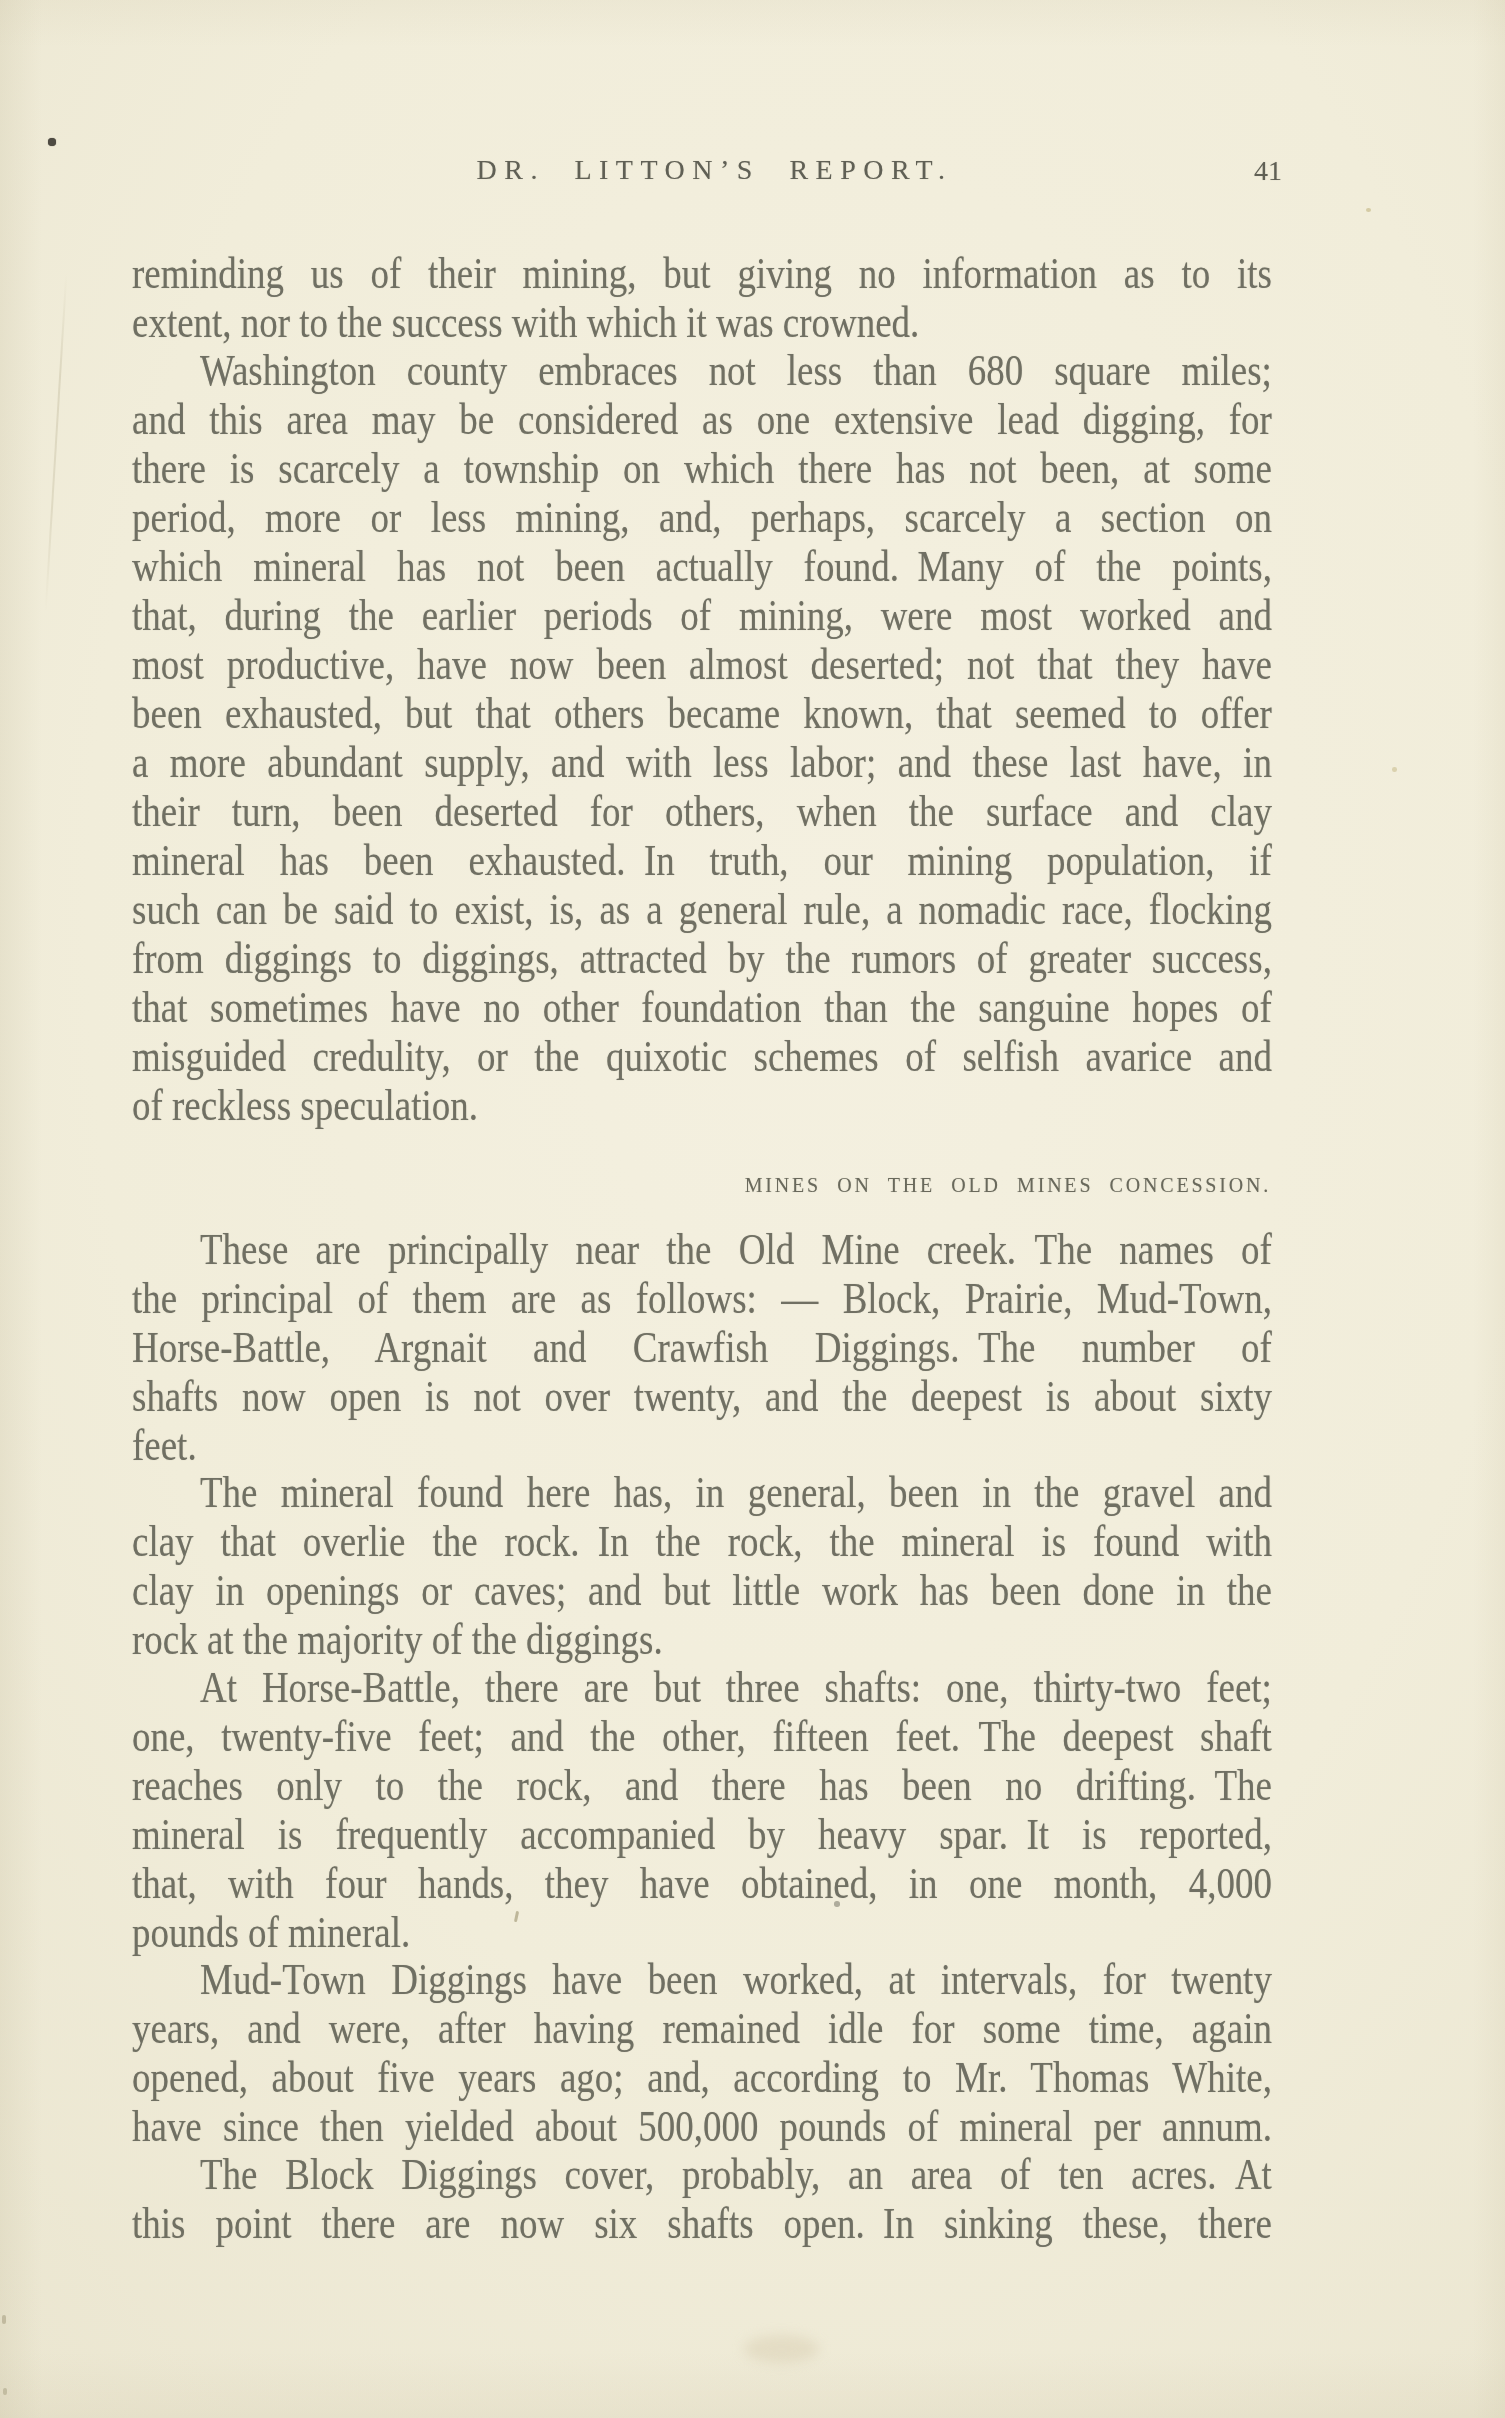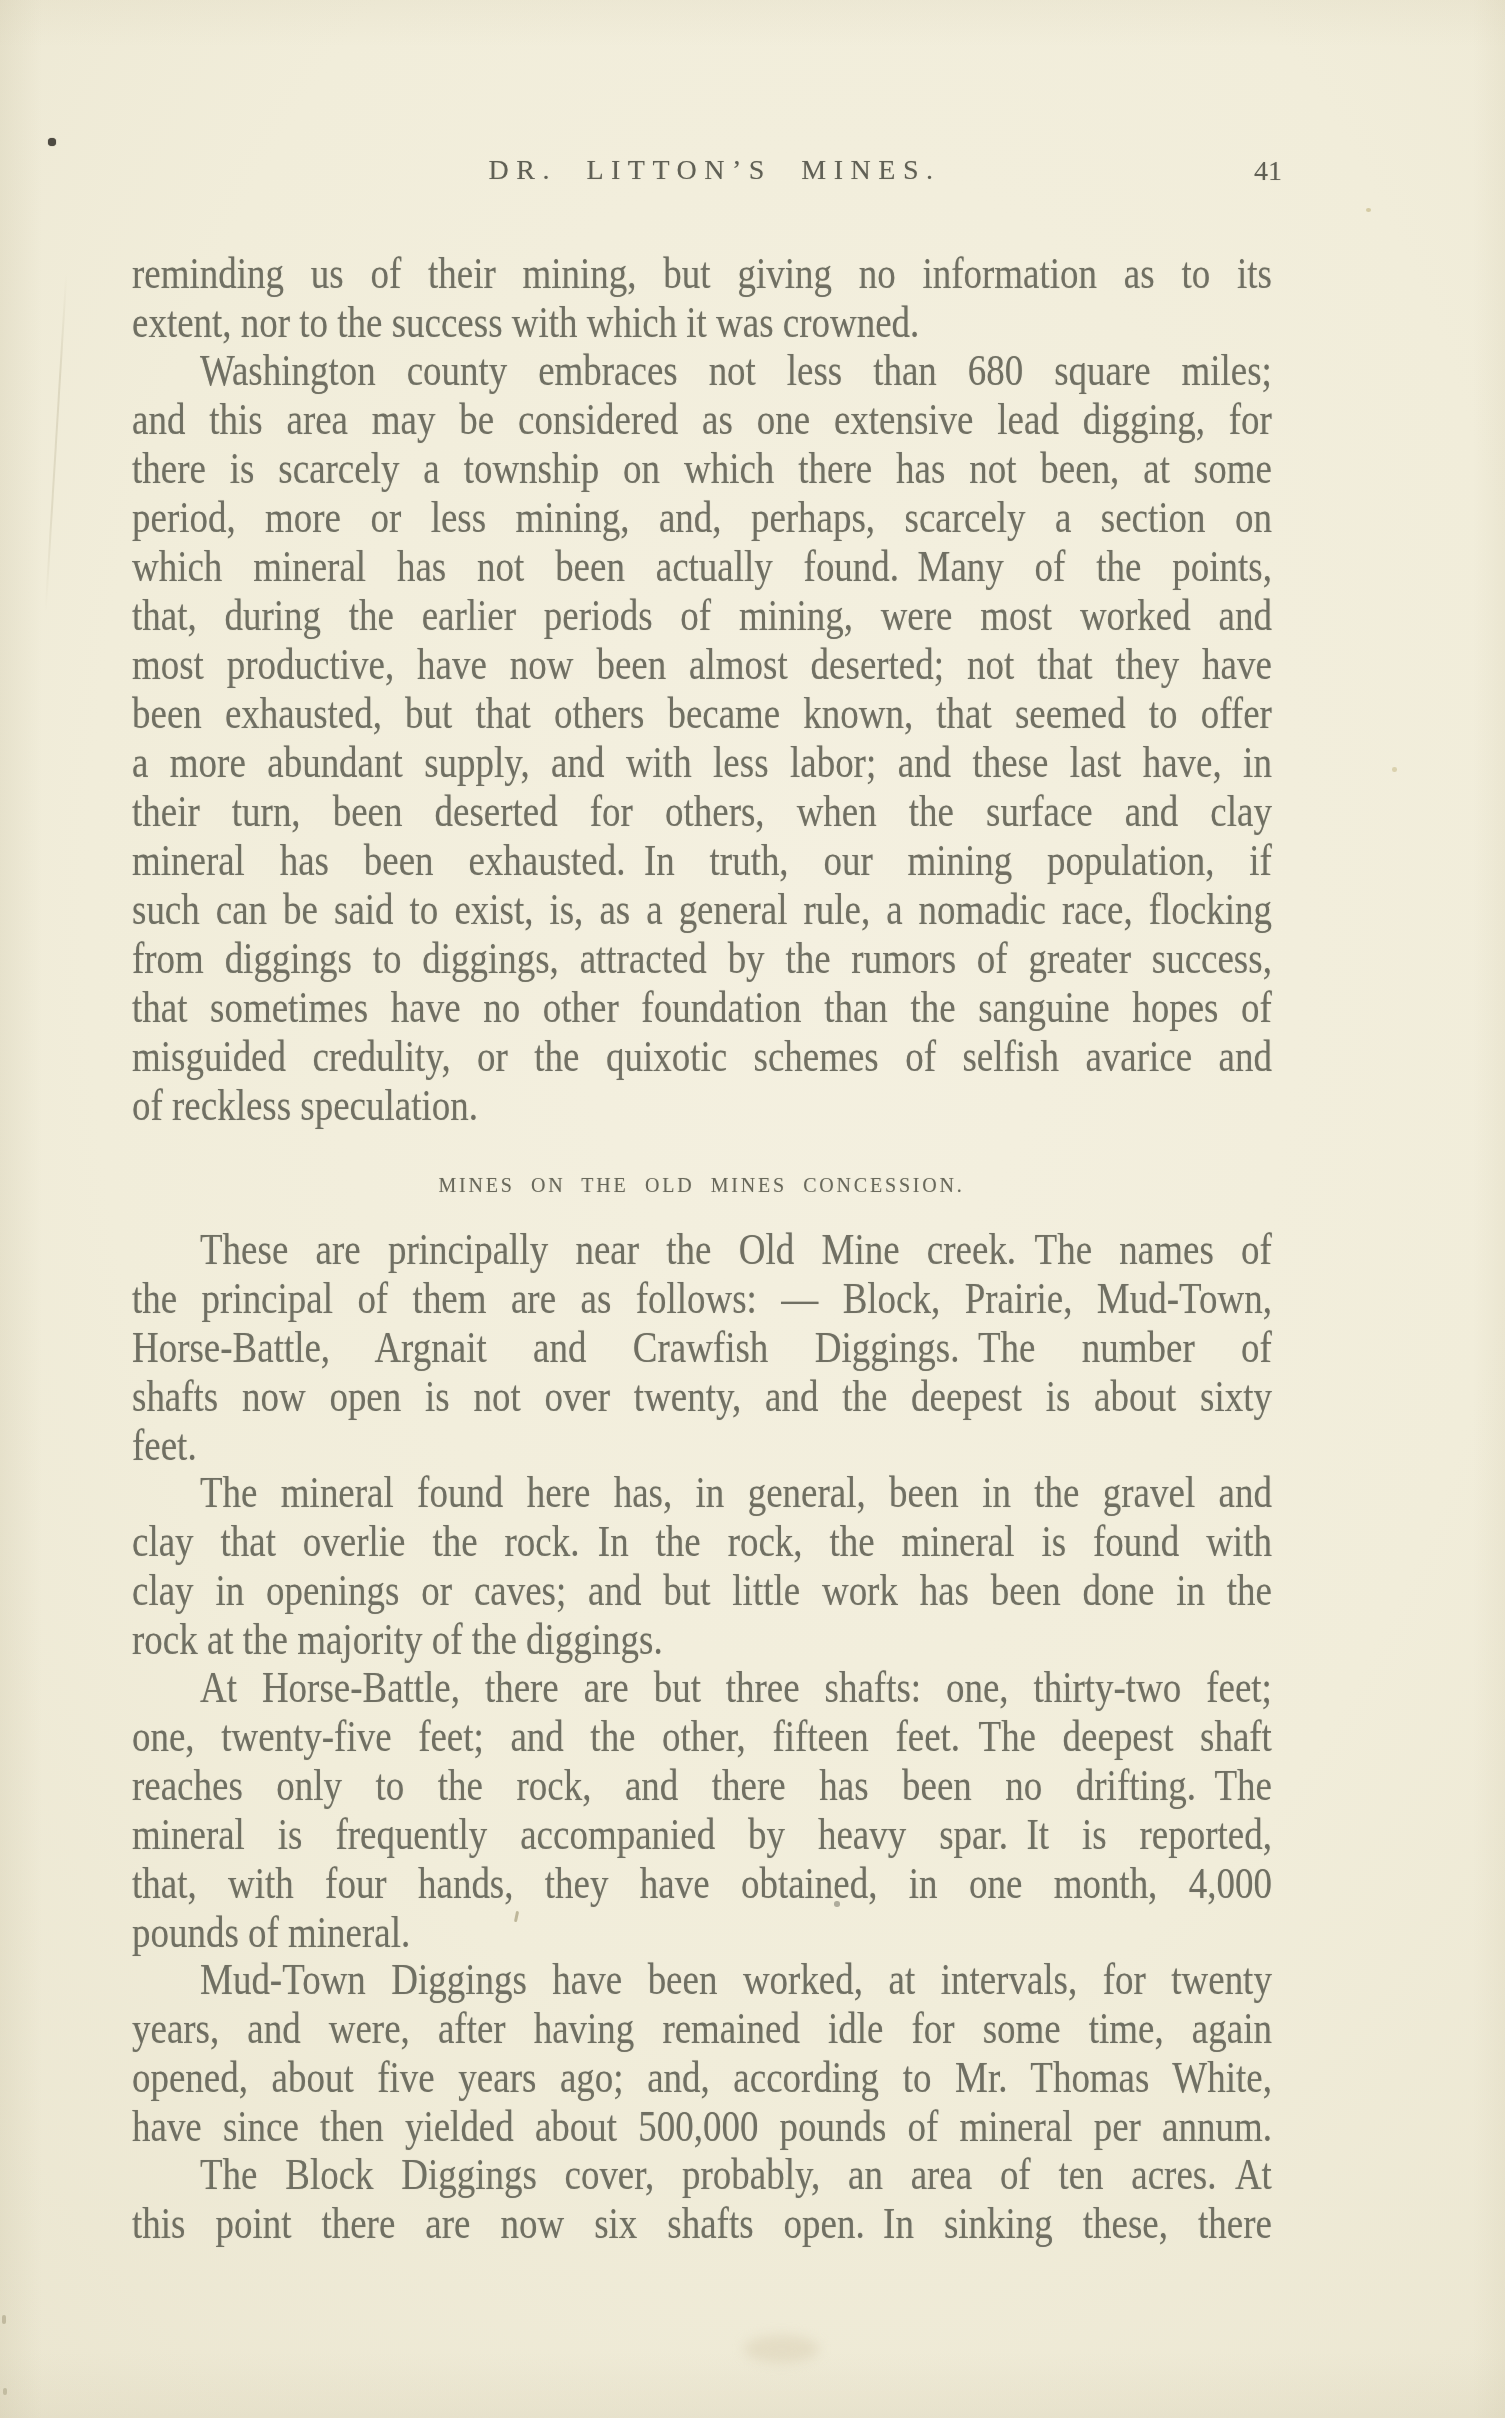--- a/index.html
+++ b/index.html
@@ -29,21 +29,21 @@
   }
   .page-number {
     position: absolute; left: 1254px; top: 152px;
     font-size: 28px; line-height: 38px;
     color: rgba(88,88,77,0.92);
     text-shadow: 0 0 0.9px rgba(88,88,77,0.35);
   }
   
   .section-heading {
     position: absolute; left: 132px; top: 1171px; width: 1139px;
-    text-align: center;
+    text-align: right;
     font-size: 20px; line-height: 28px;
     letter-spacing: 2.8px; word-spacing: 8.5px;
     color: rgba(95,95,82,0.90);
     text-shadow: 0 0 0.9px rgba(95,95,82,0.35);
   }
   
   .para {
     position: absolute; left: 132px; width: 1357px;
     transform: scaleX(0.84); transform-origin: 0 0;
     font-size: 44px; line-height: 49px;
@@ -95,21 +95,21 @@
   <span class="ink-dot"></span>
   <span class="crease"></span>
   <span class="speck-a"></span>
   <span class="speck-b"></span>
   <span class="speck-c"></span>
   <span class="speck-d"></span>
   <span class="speck-e"></span>
   <span class="speck-f"></span>
   <span class="blemish"></span>
 
-  <div class="running-header">DR. LITTON’S MINES.</div>
+  <div class="running-header">DR. LITTON’S REPORT.</div>
   <div class="page-number">41</div>
 
   <div class="para p1">
     <div class="ln">reminding us of their mining, but giving no information as to its</div>
     <div class="ln last">extent, nor to the success with which it was crowned.</div>
   </div>
 
   <div class="para p2">
     <div class="ln ind">Washington county embraces not less than 680 square miles;</div>
     <div class="ln">and this area may be considered as one extensive lead digging, for</div>

